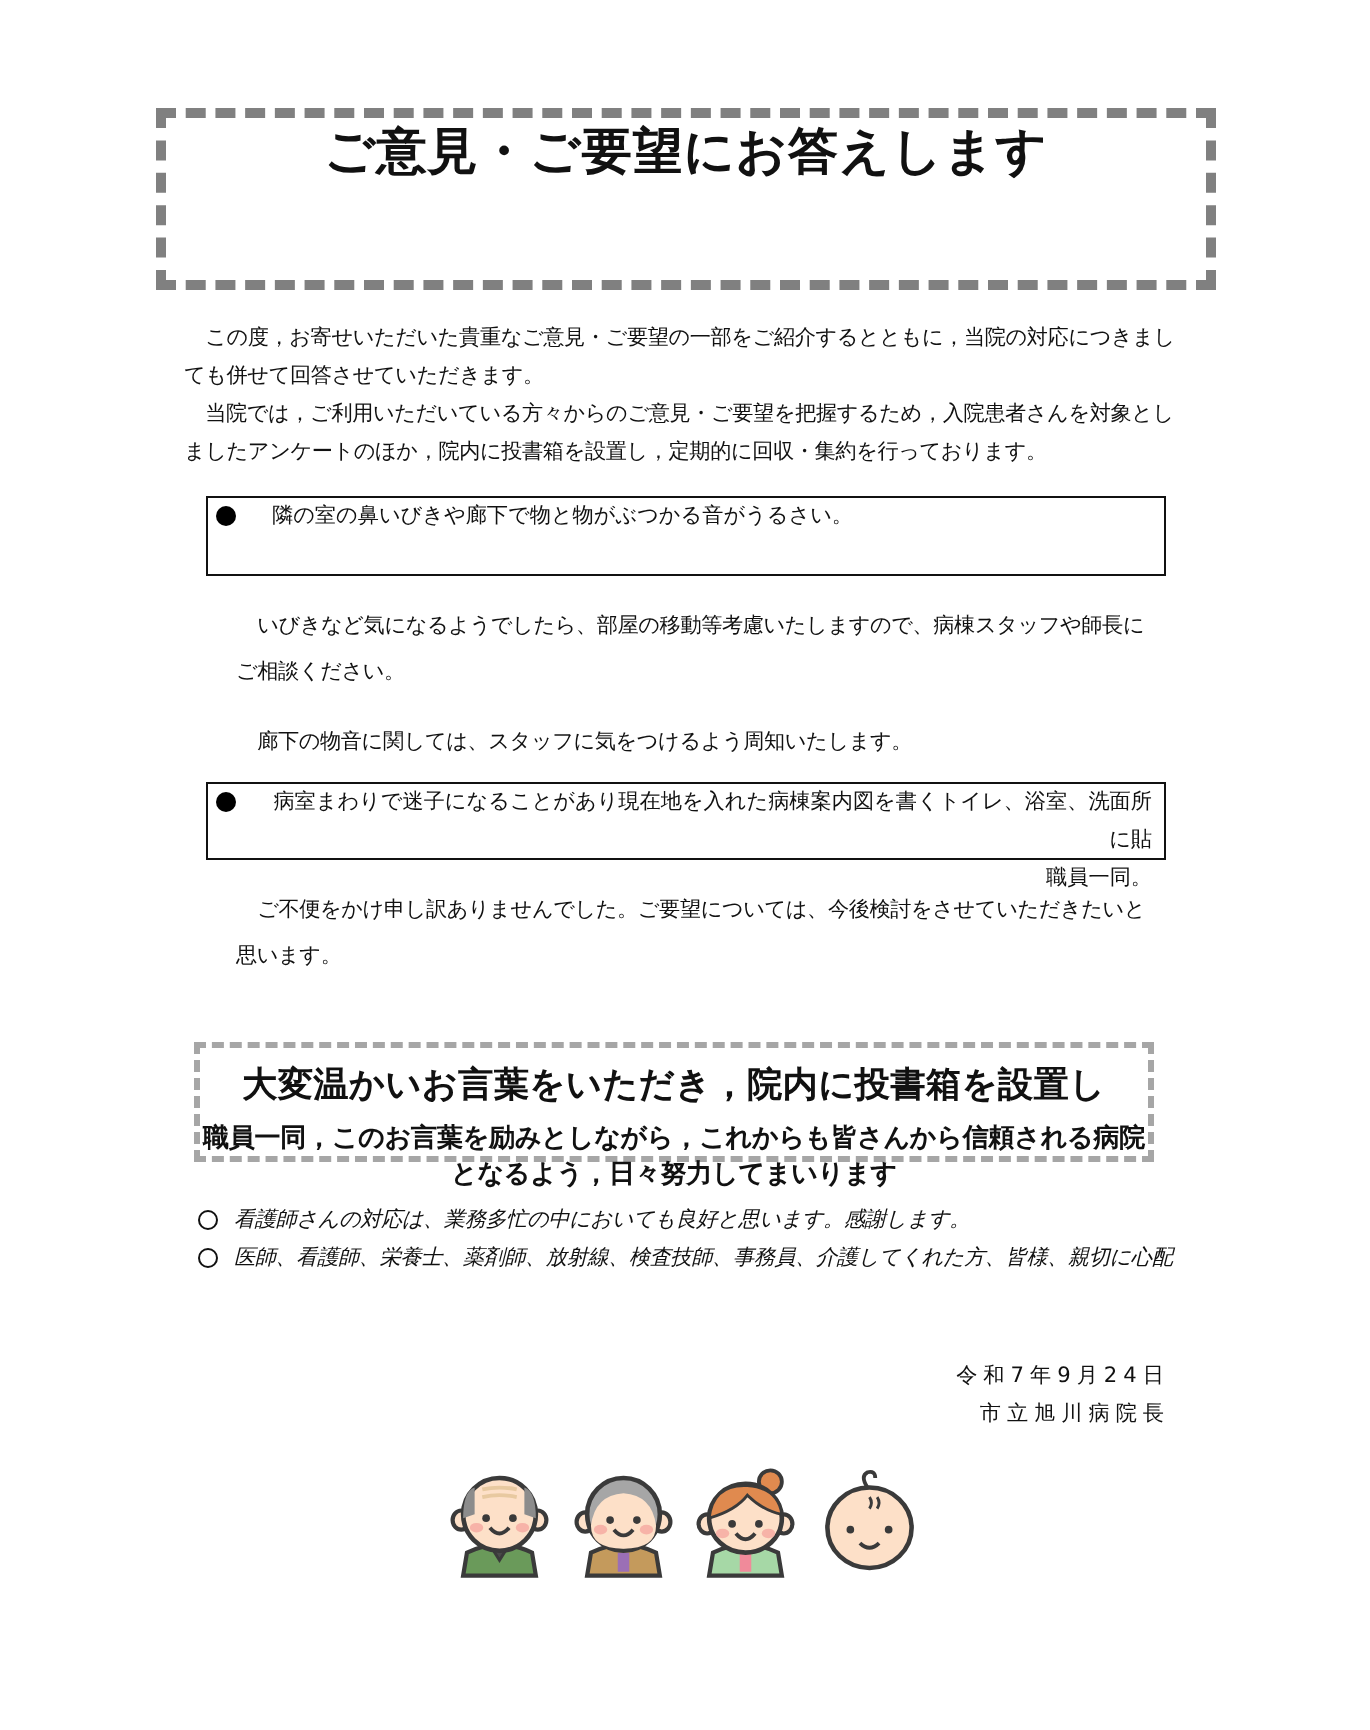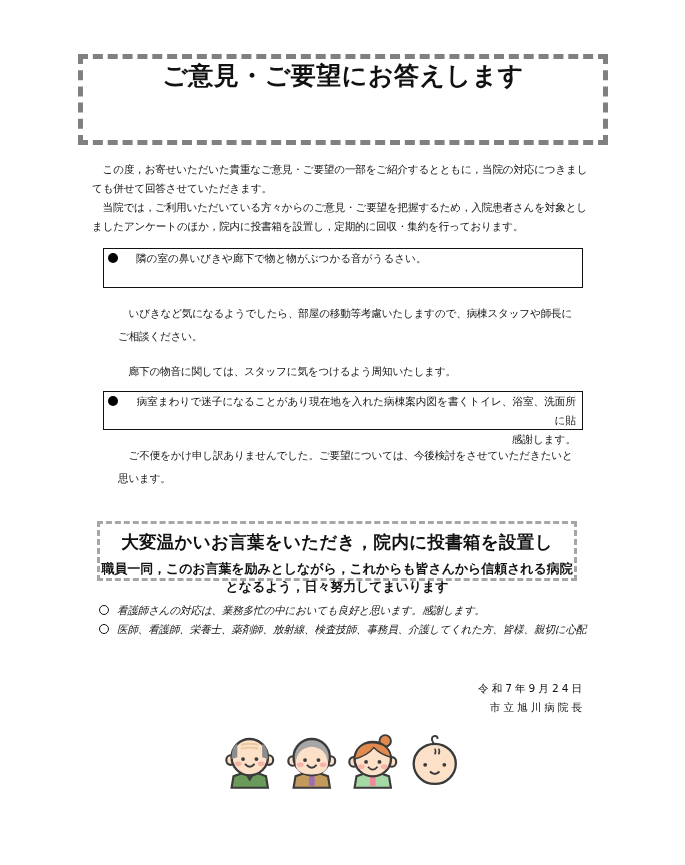--- a/index.html
+++ b/index.html
@@ -106,21 +106,21 @@
 <div class="abs reply reply1">
   <p class="ind">いびきなど気になるようでしたら、部屋の移動等考慮いたしますので、病棟スタッフや師長にご相談ください。</p>
   <p class="ind">廊下の物音に関しては、スタッフに気をつけるよう周知いたします。</p>
 </div>
 
 <div class="abs req-box req2">
   <div class="req-row">
     <span class="bullet-dot"></span>
     <span class="req-text">病室まわりで迷子になることがあり現在地を入れた病棟案内図を書くトイレ、浴室、洗面所に貼</span>
   </div>
-  <div class="req-indent">感謝します。</div>
+  <div class="req-indent">職員一同。</div>
 </div>
 
 <div class="abs reply reply2">
   <p class="ind">ご不便をかけ申し訳ありませんでした。ご要望については、今後検討をさせていただきたいと思います。</p>
 </div>
 
 <div class="abs thanks-box">
   <div class="thanks-title">大変温かいお言葉をいただき，院内に投書箱を設置し</div>
   <div class="thanks-sub">職員一同，このお言葉を励みとしながら，これからも皆さんから信頼される病院となるよう，日々努力してまいります</div>
 </div>

